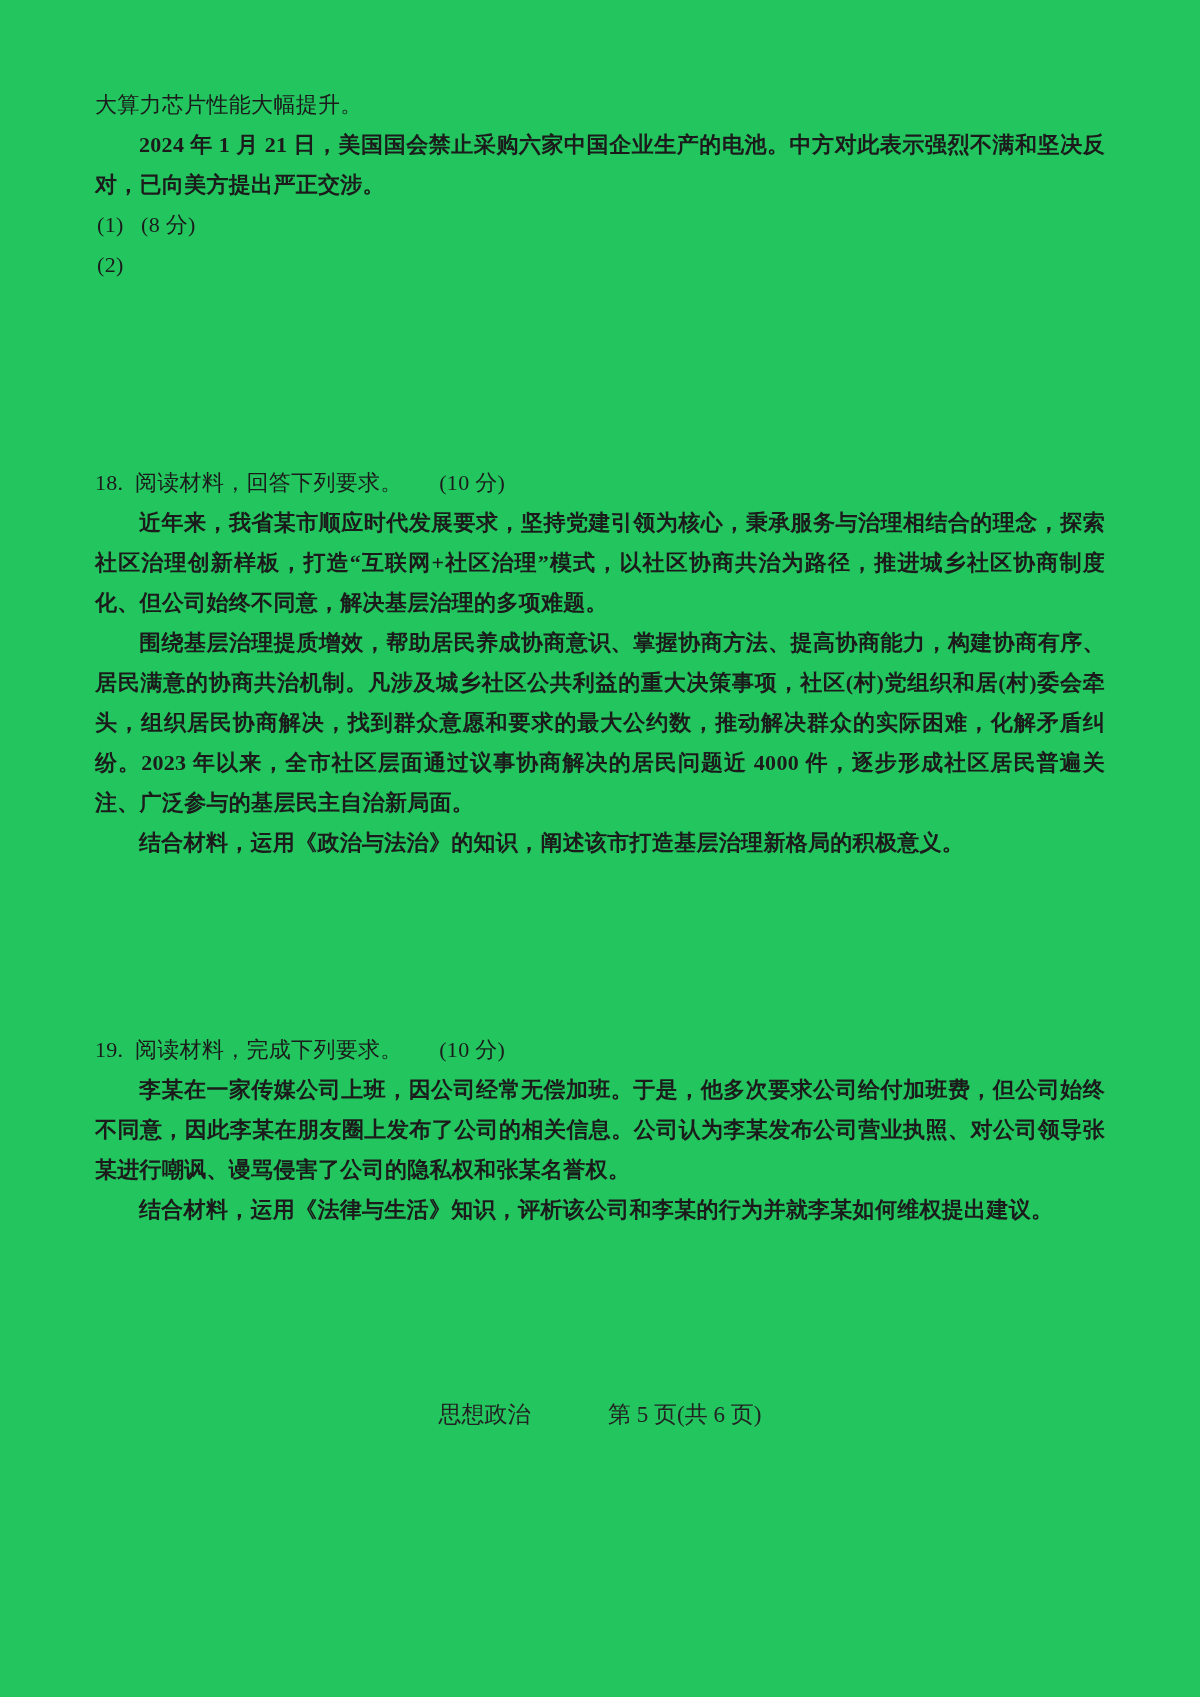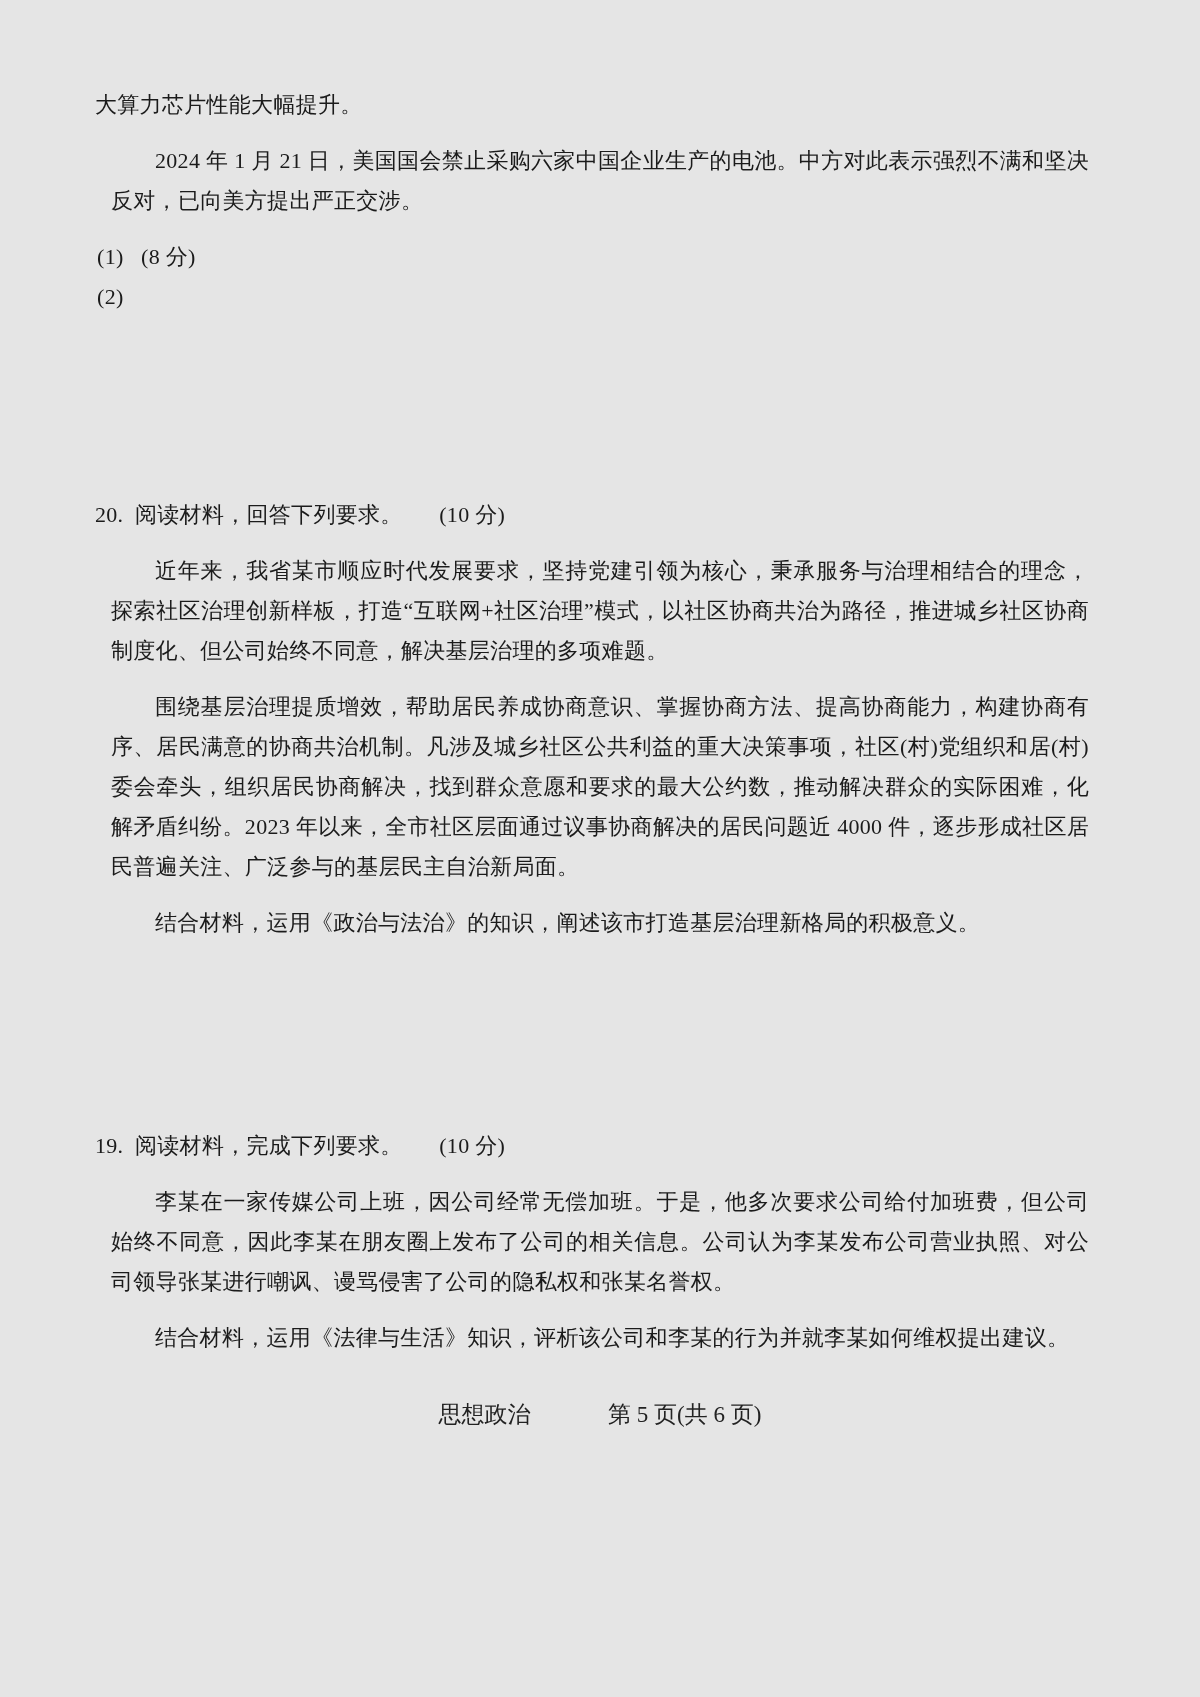--- a/index.html
+++ b/index.html
@@ -4,54 +4,54 @@
 <style>
   html, body {
     margin: 0;
     padding: 0;
     background: #ffffff;
   }
   .page {
     position: relative;
     width: 1200px;
     height: 1697px;
-    background: #e5e5e5;
+    background: #22c55e;
     color: #1b1b1b;
     font-family: "Liberation Serif", "DejaVu Serif", serif;
     overflow: hidden;
   }
   .content {
     position: absolute;
     left: 95px;
     top: 85px;
     width: 1010px;
     font-size: 22px;
     line-height: 40px;
     text-align: justify;
     letter-spacing: 0.3px;
   }
   .line-noindent {
     margin: 0;
   }
   .para {
-    margin: 16px;
+    margin: 0;
     text-indent: 2em;
+    font-weight: bold;
   }
   .qpart {
     position: relative;
     padding-left: 46px;
   }
   .qpart .pmarker {
     position: absolute;
     left: 2px;
     top: 0;
   }
   .qpart-cont {
     padding-left: 46px;
-    margin-top: 16px;
   }
   .qheader {
     position: relative;
     padding-left: 40px;
   }
   .qheader .qnum {
     position: absolute;
     left: 0;
     top: 0;
   }
@@ -90,21 +90,21 @@
     </div>
     <div class="qpart-cont">(8 分)</div>
 
     <div class="qpart">
       <span class="pmarker">(2)</span>
     </div>
 
     <div class="spacer-answer-17"></div>
 
     <div class="qheader">
-      <span class="qnum">20.</span>
+      <span class="qnum">18.</span>
       <span>阅读材料，回答下列要求。</span>
       <span class="qscore">(10 分)</span>
     </div>
 
     <p class="para">近年来，我省某市顺应时代发展要求，坚持党建引领为核心，秉承服务与治理相结合的理念，探索社区治理创新样板，打造“互联网+社区治理”模式，以社区协商共治为路径，推进城乡社区协商制度化、但公司始终不同意，解决基层治理的多项难题。</p>
     <p class="para">围绕基层治理提质增效，帮助居民养成协商意识、掌握协商方法、提高协商能力，构建协商有序、居民满意的协商共治机制。凡涉及城乡社区公共利益的重大决策事项，社区(村)党组织和居(村)委会牵头，组织居民协商解决，找到群众意愿和要求的最大公约数，推动解决群众的实际困难，化解矛盾纠纷。2023 年以来，全市社区层面通过议事协商解决的居民问题近 4000 件，逐步形成社区居民普遍关注、广泛参与的基层民主自治新局面。</p>
     <p class="para">结合材料，运用《政治与法治》的知识，阐述该市打造基层治理新格局的积极意义。</p>
 
     <div class="spacer-answer-18"></div>
 

